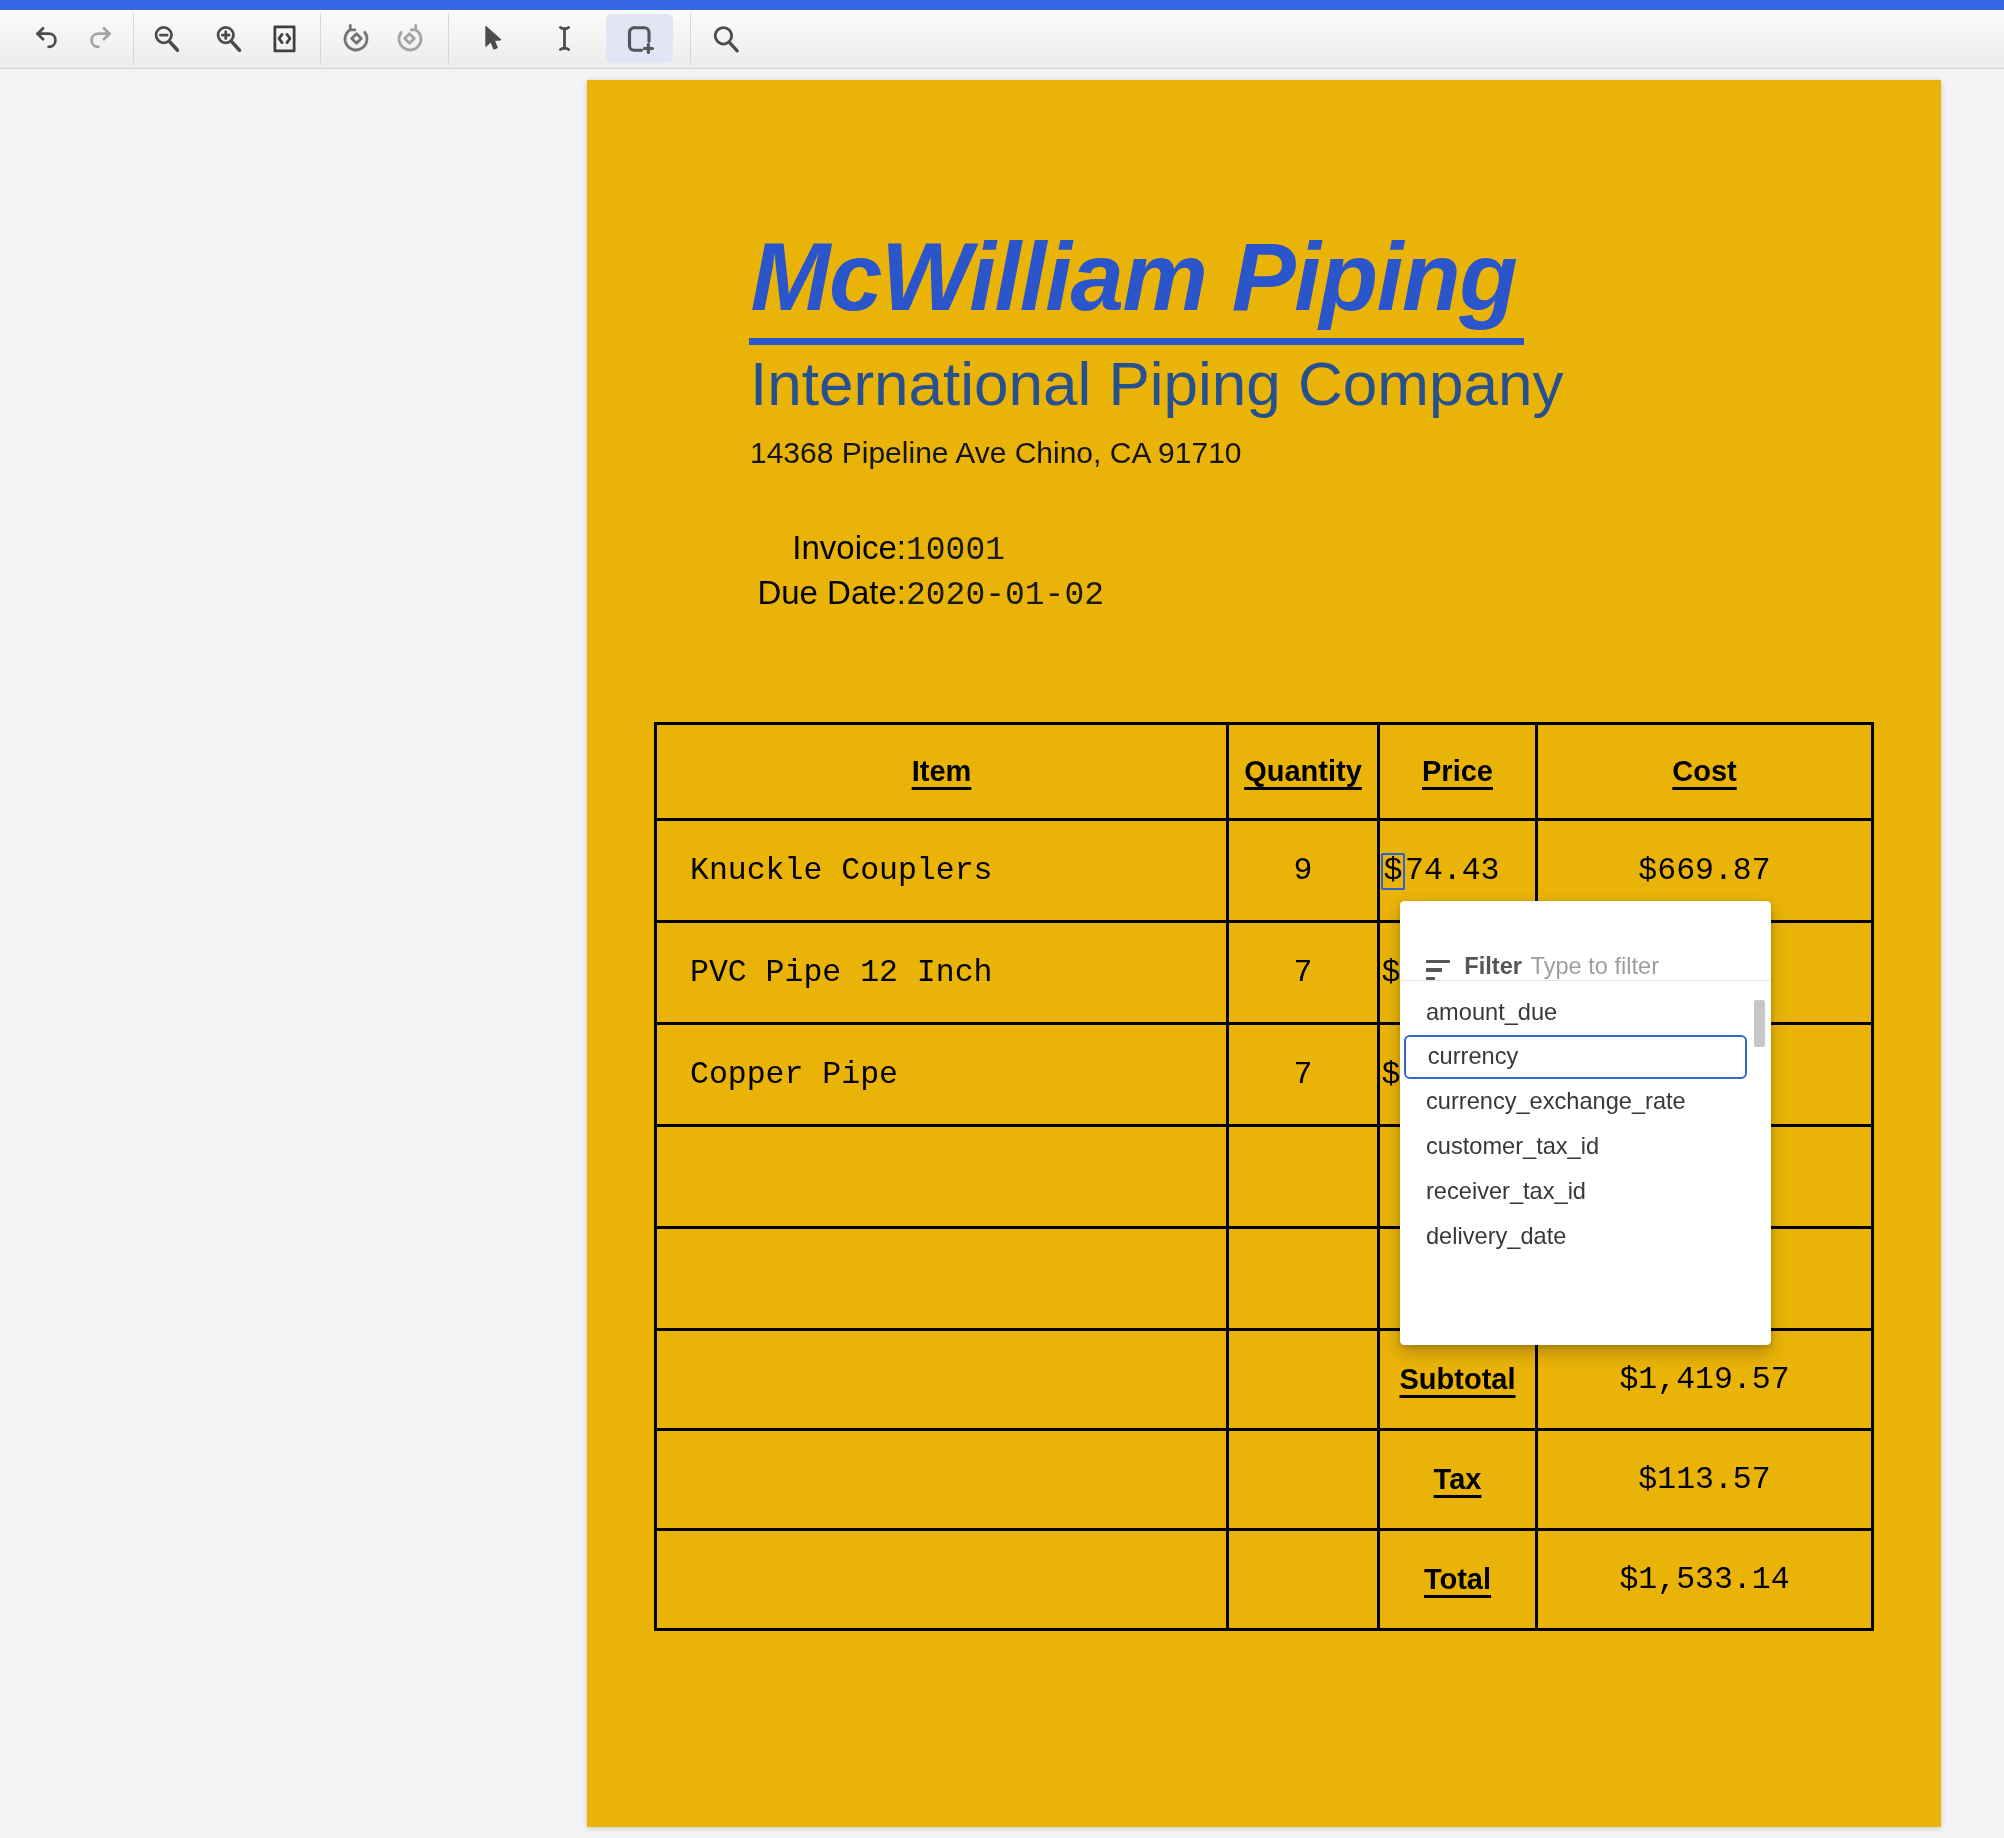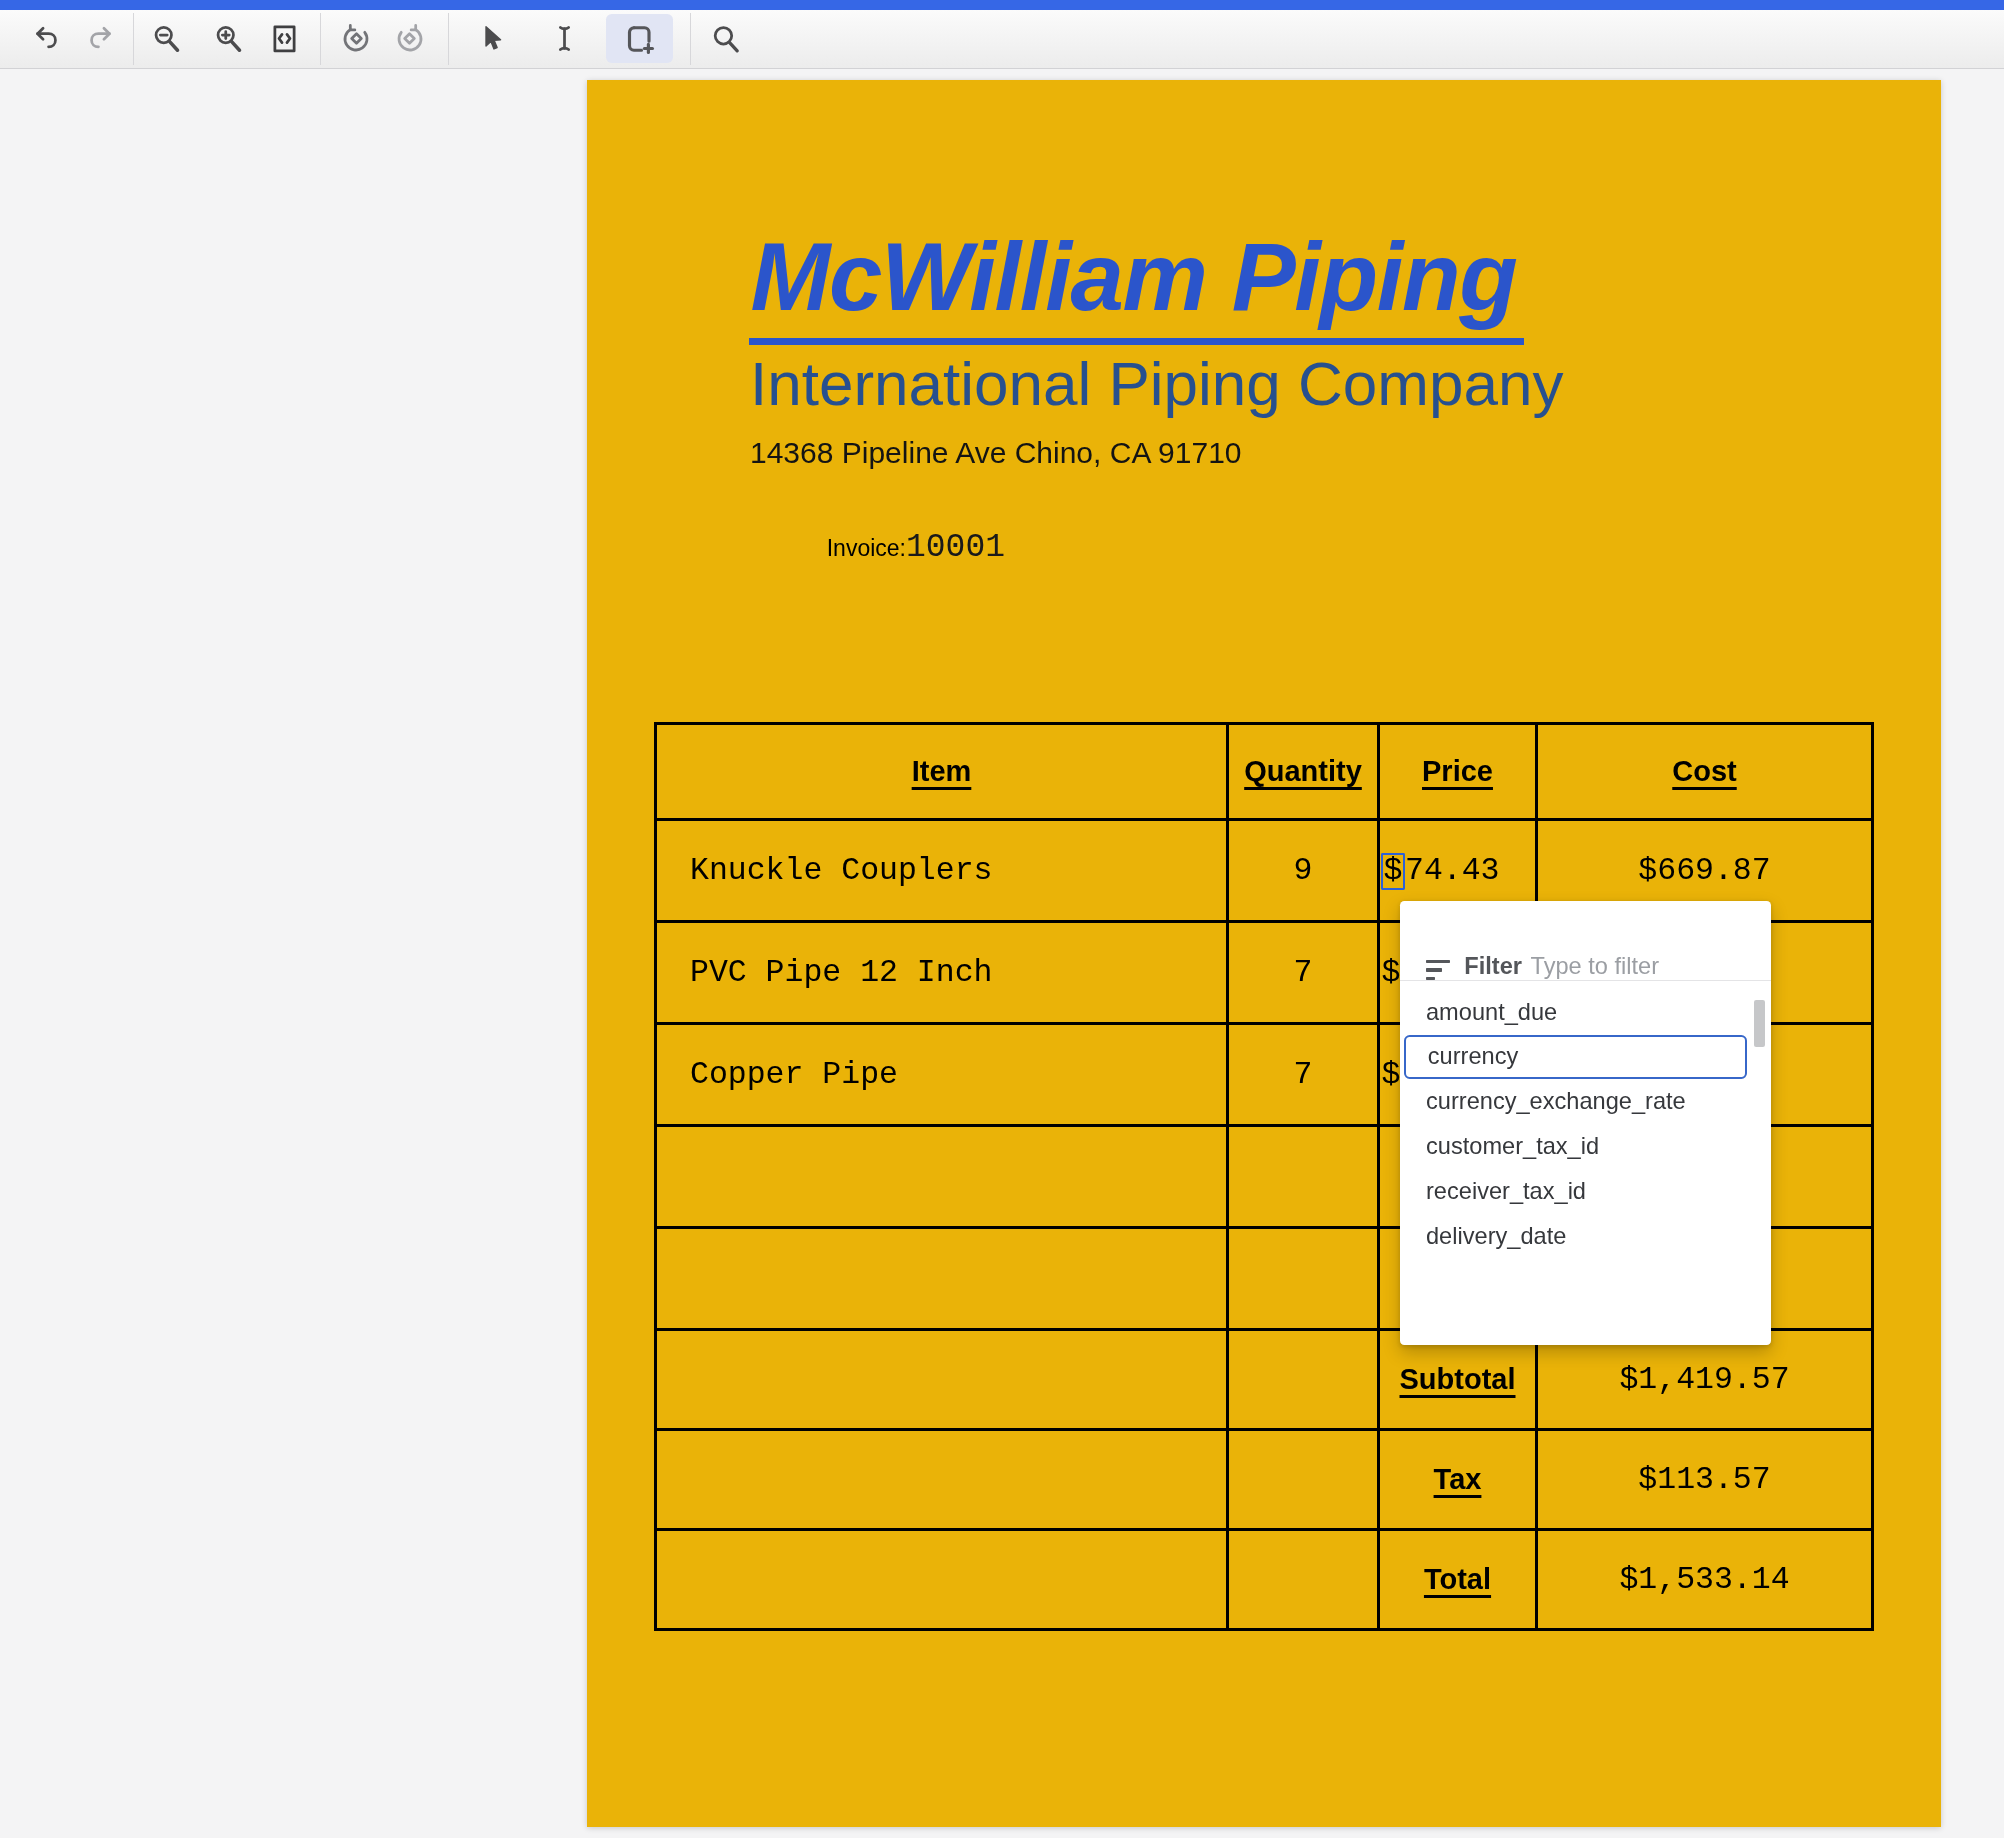--- a/index.html
+++ b/index.html
@@ -30,21 +30,21 @@
     position:absolute;left:162px;top:143px;
     font-size:96px;font-weight:700;font-style:italic;color:#2b55cb;
     line-height:1.12;padding:0 7.2px 7.2px 1.4px;border-bottom:7.2px solid #2b55cb;
     letter-spacing:-1.4px;white-space:nowrap;
   }
   .subtitle{position:absolute;left:163px;top:268px;font-size:62px;color:#27508f;white-space:nowrap;}
   .address{position:absolute;left:163px;top:356px;font-size:30px;color:#141414;white-space:nowrap;}
   .inv-row{position:absolute;left:0;height:40px;display:flex;align-items:baseline;}
   .inv-row.r1{top:449px;}
   .inv-row.r2{top:494px;}
-  .inv-label{display:inline-block;width:319px;text-align:right;font-size:23px;color:#000;}
+  .inv-label{display:inline-block;width:319px;text-align:right;font-size:33px;color:#000;}
   .inv-value{display:inline-block;font-family:"Liberation Mono", monospace;font-size:33px;color:#1a1a1a;}
   table.inv{
     position:absolute;left:67px;top:642px;width:1217px;border-collapse:collapse;table-layout:fixed;
   }
   table.inv td,table.inv th{border:3.6px solid #000;overflow:hidden;}
   tr.hdr{height:96px;}
   tr.data{height:102px;}
   tr.sum{height:100px;}
   th.h{
     font-size:29px;font-weight:700;text-align:center;color:#000;
@@ -179,20 +179,24 @@
 <div class="content">
   <div class="page">
 
     <div class="title">McWilliam Piping</div>
     <div class="subtitle">International Piping Company</div>
     <div class="address">14368 Pipeline Ave Chino, CA 91710</div>
 
     <div class="inv-row r1">
       <span class="inv-label">Invoice:</span>
       <span class="inv-value">10001</span>
+    </div>
+    <div class="inv-row r2">
+      <span class="inv-label">Due Date:</span>
+      <span class="inv-value">2020-01-02</span>
     </div>
 
     <table class="inv">
       <colgroup>
           <col style="width:572px">
           <col style="width:151px">
           <col style="width:158px">
           <col style="width:336px">
         </colgroup>
       <tbody>

